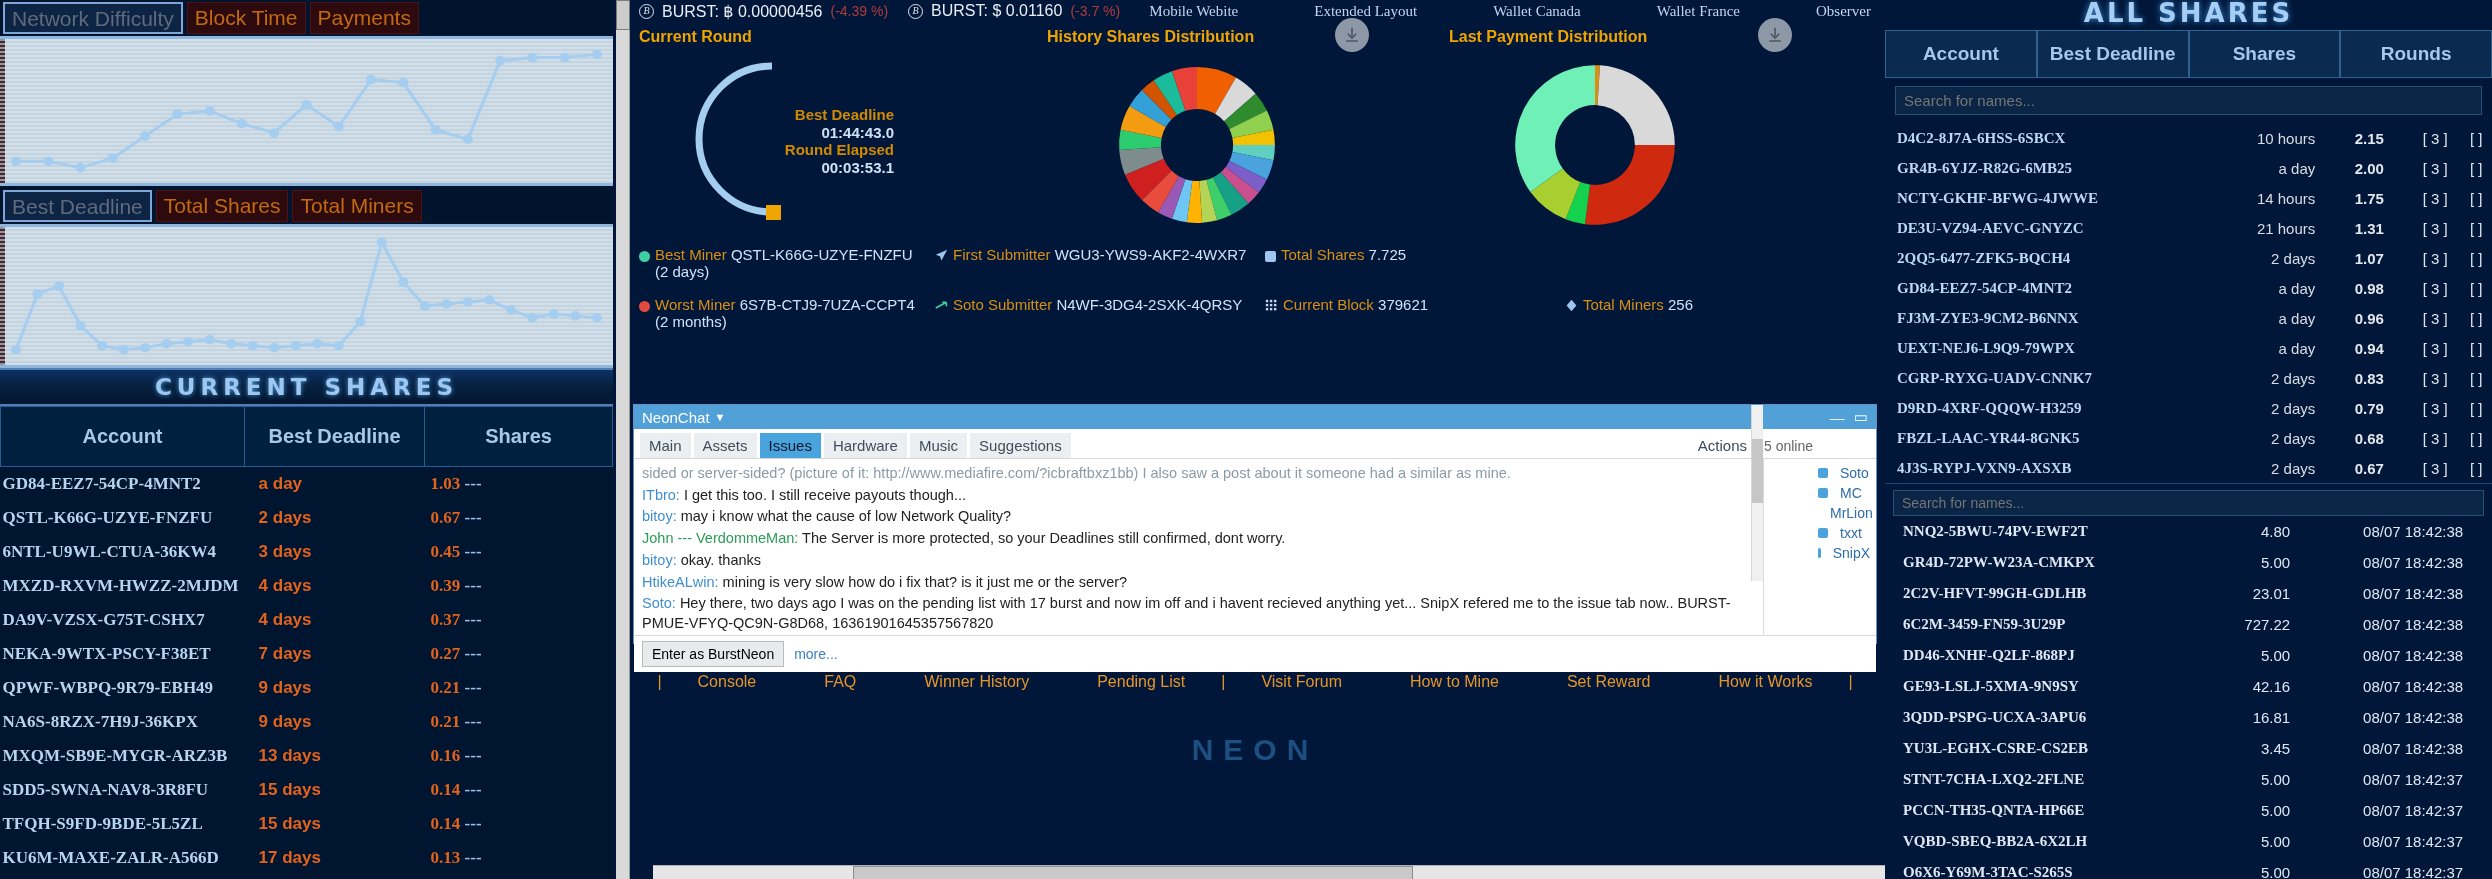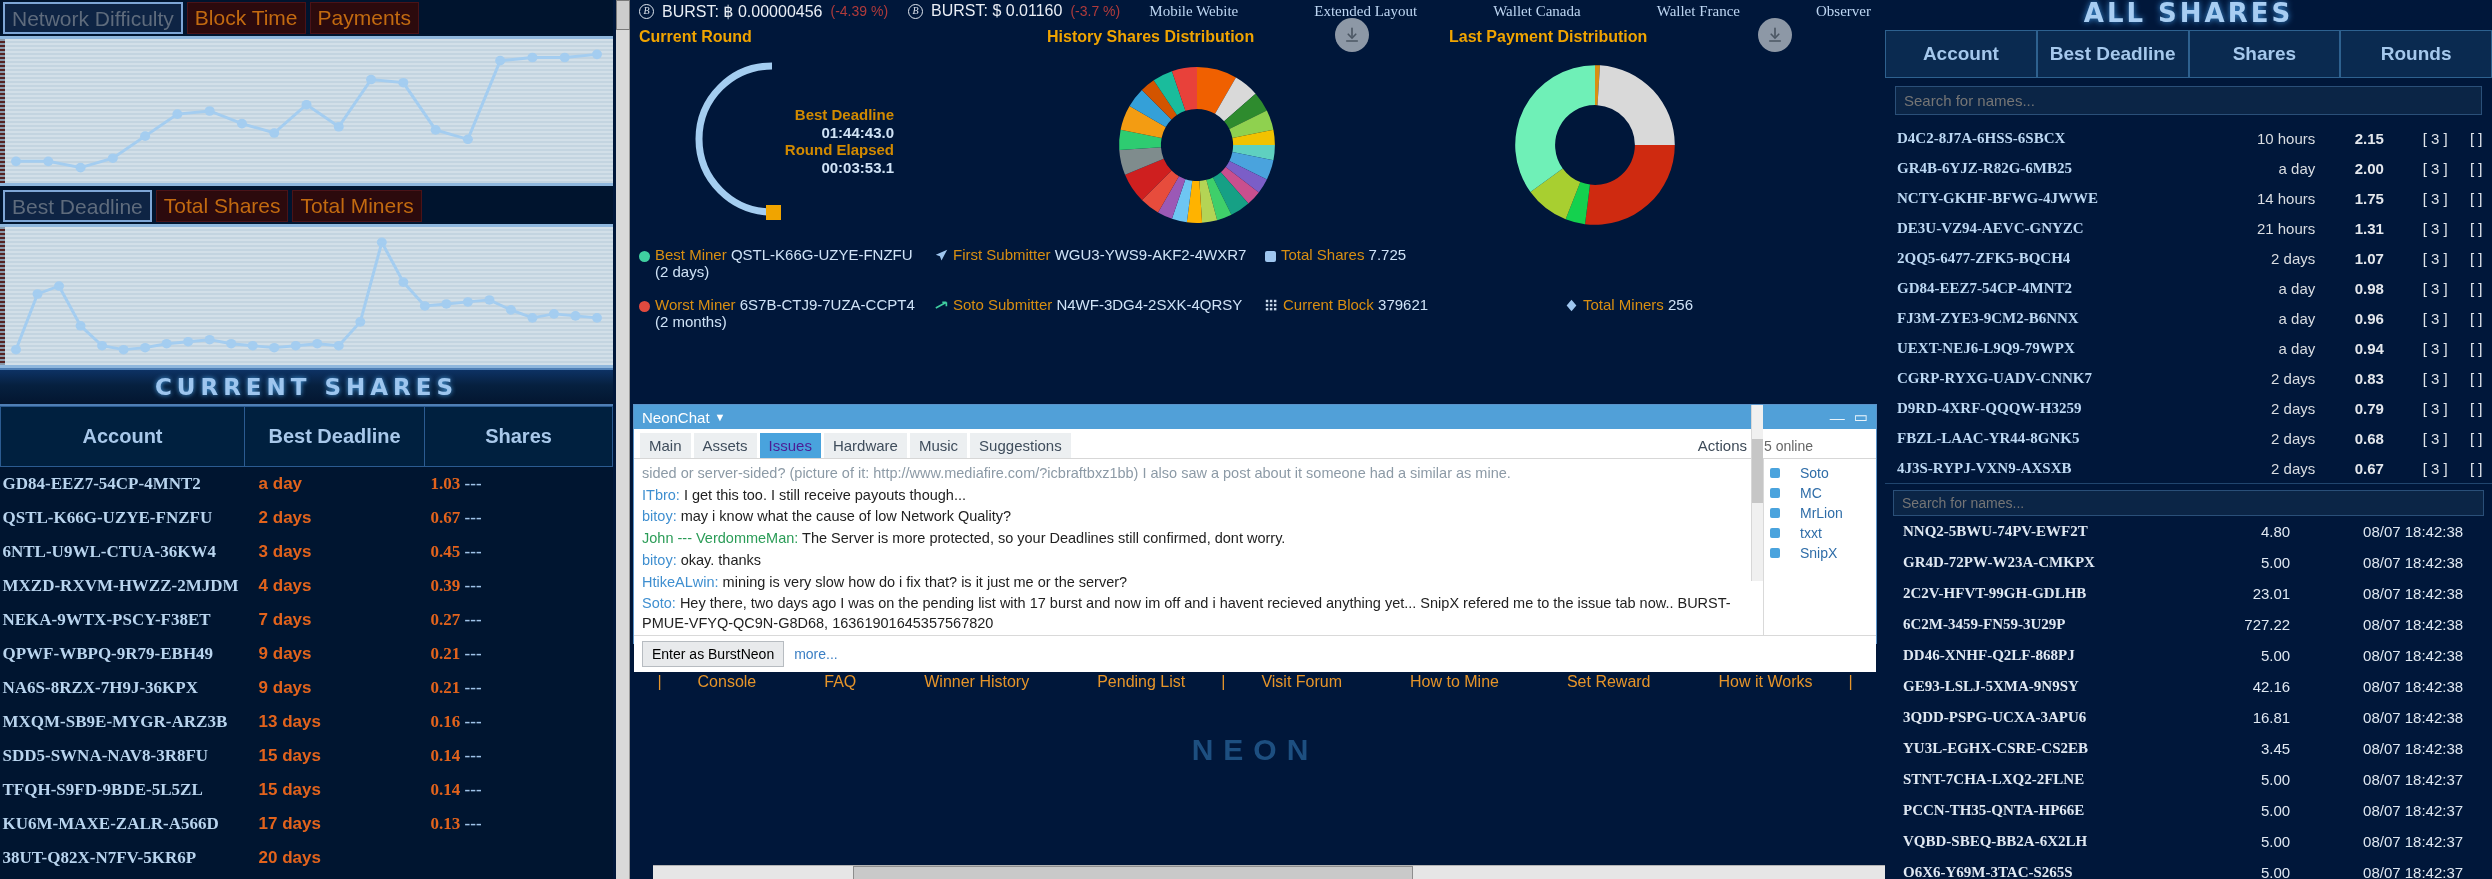--- a/index.html
+++ b/index.html
@@ -93,34 +93,34 @@
   
   .chat { position: absolute; left: 20px; right: 8px; top: 404px; height: 240px;
           background: #ffffff; border: 1px solid #5b93c9; }
   .chat-hdr { height: 24px; background: #51a0d8; display:flex; align-items:center;
               padding: 0 8px; color: #ffffff; font-size: 15px; }
   .chat-hdr .spacer { flex: 1; }
   .chat-hdr .wbtn { color:#eaf4fb; font-size:15px; margin-left:9px; cursor:pointer;}
   .chat-tabs { display: flex; align-items: center; background: #fff; border-bottom:1px solid #d7d7d7;
                padding: 4px 6px 0 6px; gap: 3px; }
   .ctab { font-size: 15px; padding: 4px 9px; color: #3f4d5c; background: #eceff1; }
-  .ctab.active { background: #49a3dd; color: #4c1d95; text-align: right; }
+  .ctab.active { background: #49a3dd; color: #0f172a; text-align: right; }
   .chat-tabs .spacer { flex: 1; }
   .chat-actions { font-size: 15px; color: #3d4a58; padding-right: 14px; }
   .chat-online { font-size: 14px; color: #666; }
   .chat-main { display: flex; height: 176px; }
   .chat-msgs { flex: 1; overflow: hidden; padding: 3px 8px 0 8px; position: relative;
                border-right: 1px solid #d9d9d9; }
   .msg { font-size: 14.5px; color: #222; line-height: 1.36; margin: 2px 0; }
   .msg .nick { color: #3f8fd0; }
   .msg .nick.green { color: #2b9c57; }
   .msg.faded { color: #8c9aa6; }
   .chat-users { width: 112px; padding: 4px 6px; font-size: 14px; color: #2f6da8;
                 background:#fff; }
-  .chat-users div { padding: 2px 0; display:flex; align-items:center; gap:20px; }
+  .chat-users div { padding: 2px 0; display:flex; align-items:center; gap:12px;margin-left:48px; }
   .uicon { width:10px;height:10px;border-radius:2px;background:#4aa3dd; display:inline-block;}
   .chat-foot { display: flex; align-items: center; gap: 10px; padding: 5px 8px;
                border-top: 1px solid #d9d9d9; background: #fff; }
   .chat-foot .enter { font-size: 14px; background:#e8eaec; border:1px solid #b7bcc1; padding:4px 9px; }
   .chat-foot .more { font-size: 14px; color: #3b7fc4; }
   .chat-vscroll { position:absolute; right:113px; top:0; width:12px; height:176px;
                   background:#f0f0f0; border-left:1px solid #d7d7d7;}
   .chat-vscroll .t { margin-top: 34px; height:64px; background:#c6c6c6; }
 
   
@@ -279,20 +279,25 @@
             <td class="acct">6NTL-U9WL-CTUA-36KW4</td>
             <td class="num" style="text-align:left;padding-left:14px;">3 days</td>
             <td style="text-align:left;"><span class="num" style="color:#e2631c">0.45</span> <span class="dash">---</span></td>
           </tr>
           <tr>
             <td class="acct">MXZD-RXVM-HWZZ-2MJDM</td>
             <td class="num" style="text-align:left;padding-left:14px;">4 days</td>
             <td style="text-align:left;"><span class="num" style="color:#e2631c">0.39</span> <span class="dash">---</span></td>
           </tr>
           <tr>
+            <td class="acct">DA9V-VZSX-G75T-CSHX7</td>
+            <td class="num" style="text-align:left;padding-left:14px;">4 days</td>
+            <td style="text-align:left;"><span class="num" style="color:#e2631c">0.37</span> <span class="dash">---</span></td>
+          </tr>
+          <tr>
             <td class="acct">NEKA-9WTX-PSCY-F38ET</td>
             <td class="num" style="text-align:left;padding-left:14px;">7 days</td>
             <td style="text-align:left;"><span class="num" style="color:#e2631c">0.27</span> <span class="dash">---</span></td>
           </tr>
           <tr>
             <td class="acct">QPWF-WBPQ-9R79-EBH49</td>
             <td class="num" style="text-align:left;padding-left:14px;">9 days</td>
             <td style="text-align:left;"><span class="num" style="color:#e2631c">0.21</span> <span class="dash">---</span></td>
           </tr>
           <tr>

